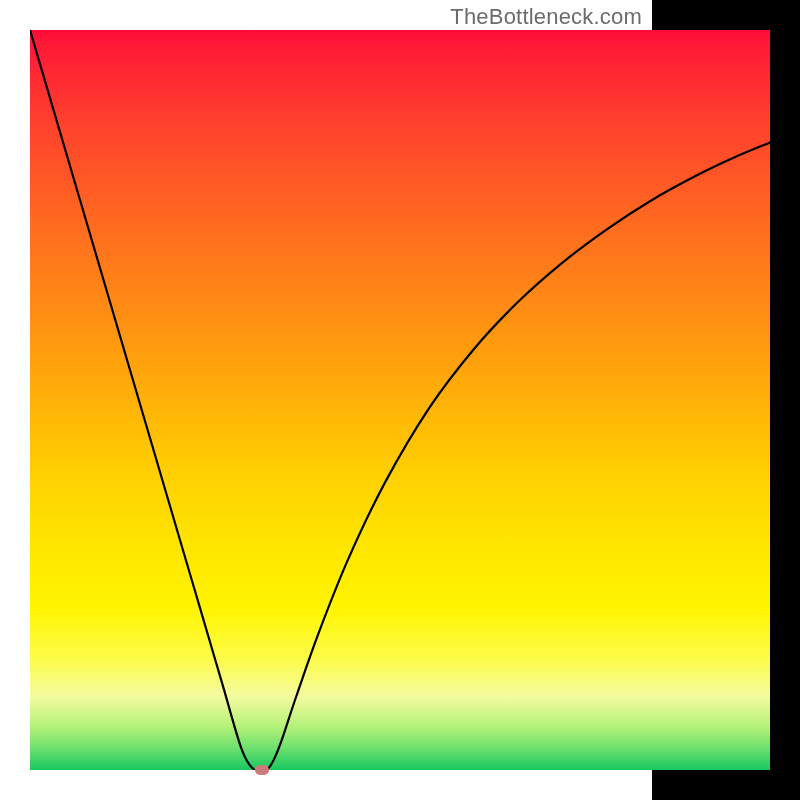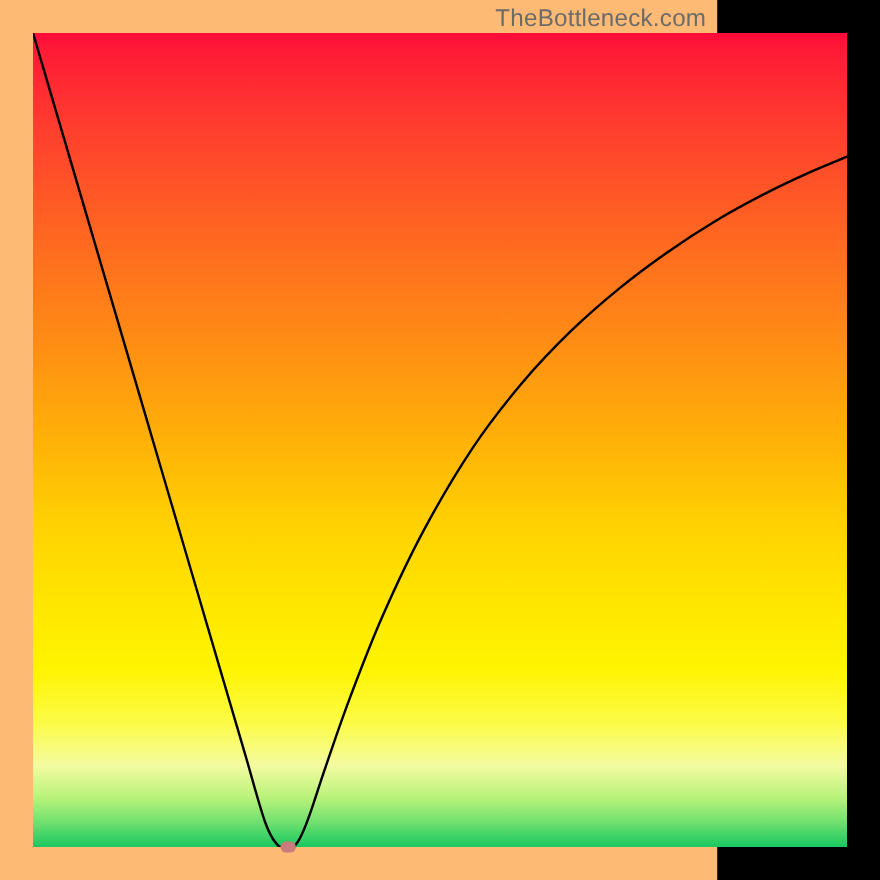--- a/index.html
+++ b/index.html
@@ -8,21 +8,21 @@
     width: 800px;
     height: 800px;
     overflow: hidden;
     background: #000;
     font-family: Arial, Helvetica, sans-serif;
   }
   .frame {
     position: relative;
     width: 652px;
     height: 800px;
-    background: #fdba74;
+    background: #ffffff;
   }
   .plot-area {
     position: absolute;
     left: 30px;
     top: 30px;
     width: 740px;
     height: 740px;
     background: linear-gradient(to bottom,
       #ff0a3a 0%,
       #ff1a36 2%,

